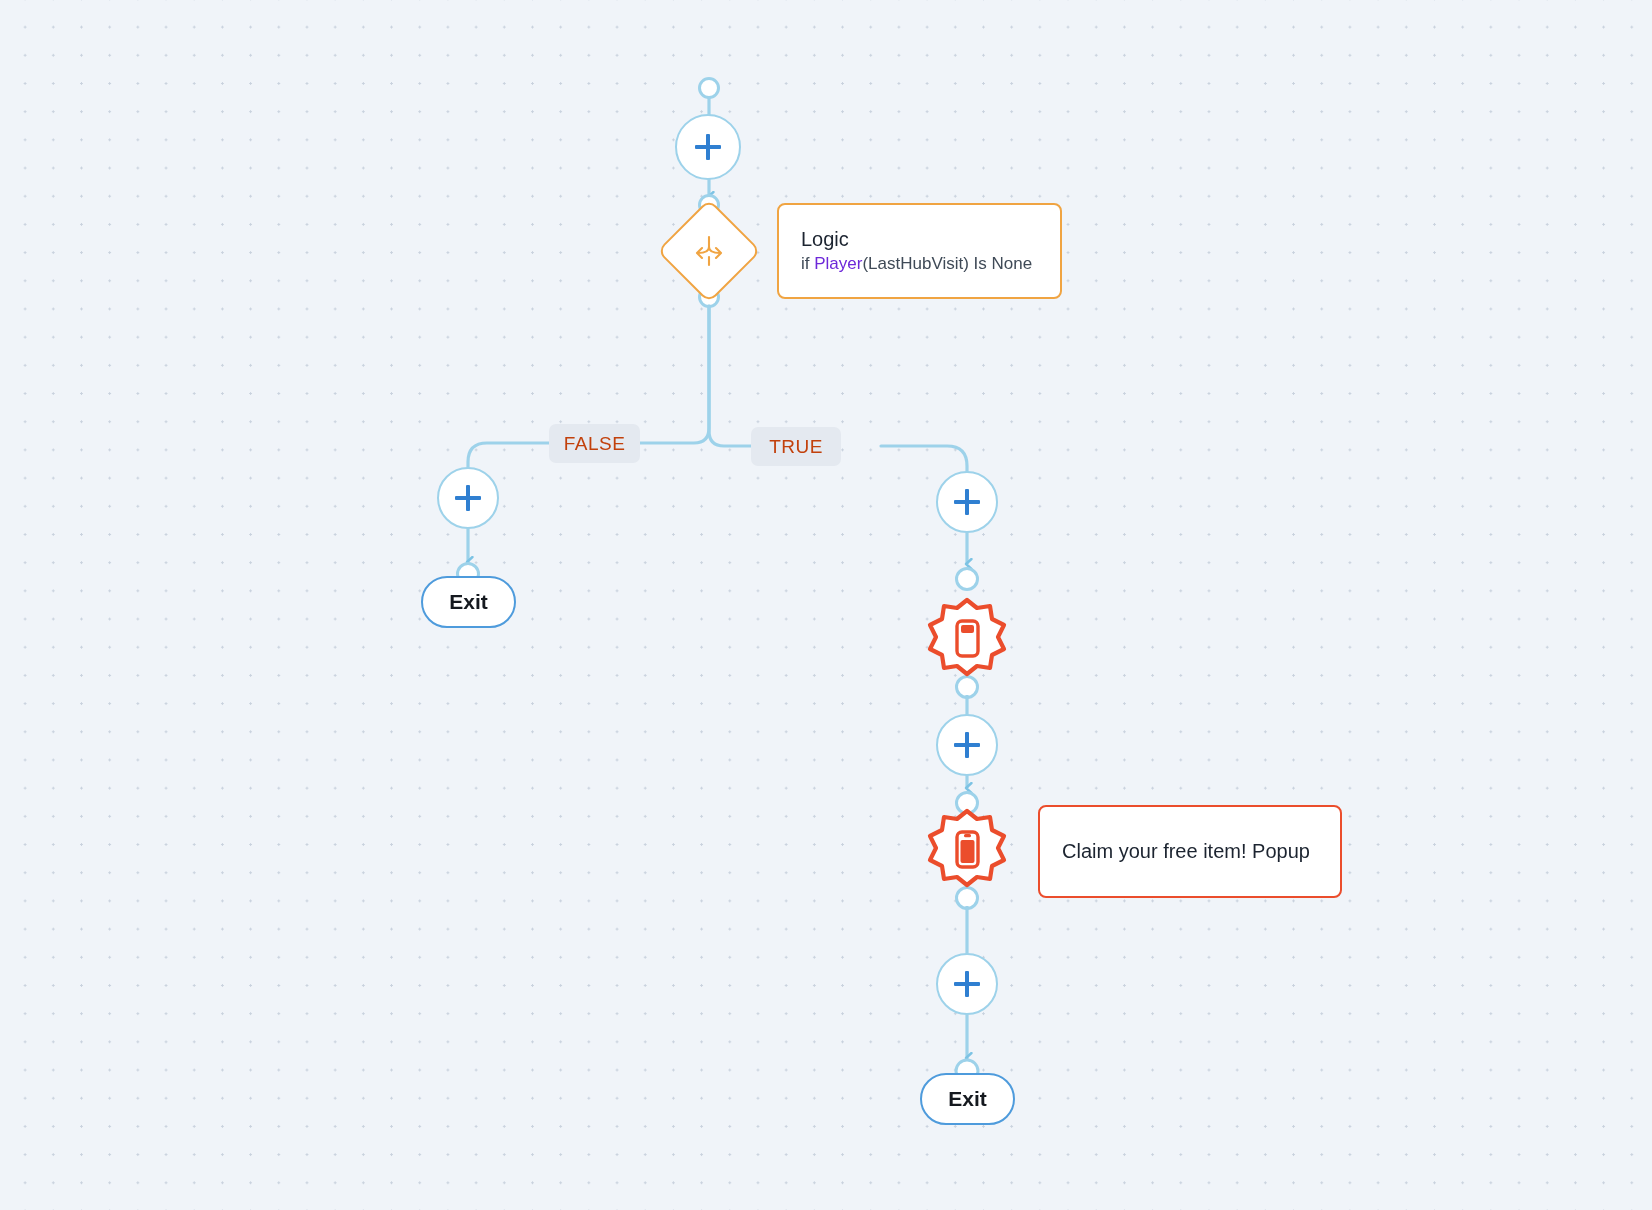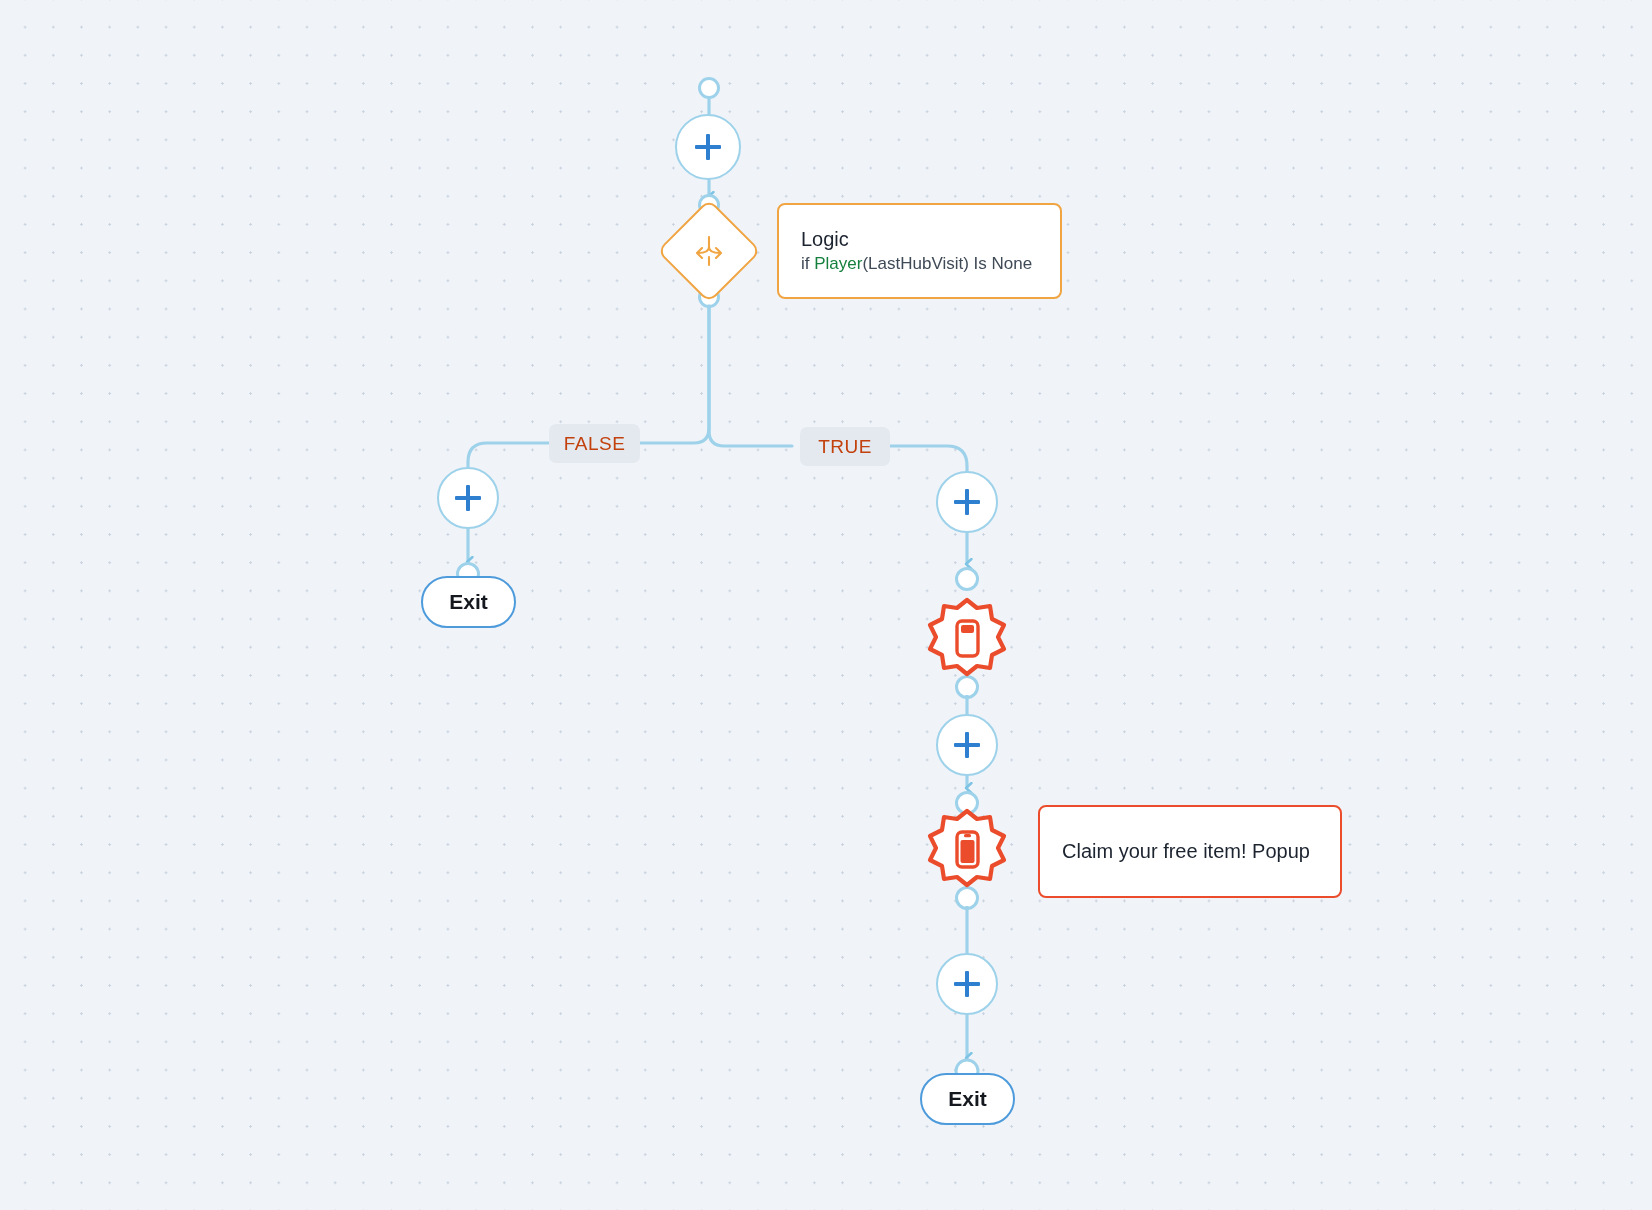--- a/index.html
+++ b/index.html
@@ -137,21 +137,21 @@
   }
   .card-title {
     font-size: 20px;
     color: #1c2430;
     margin-bottom: 3px;
   }
   .card-sub {
     font-size: 17px;
     color: #3f4a57;
   }
-  .tok-var { color: #15803d; }
+  .tok-var { color: #6d28d9; }
   .card-text {
     font-size: 20px;
     color: #1c2430;
   }
 
   
   .branch-label {
     position: absolute;
     background: #e4e9f0;
     color: #c2410c;
@@ -227,21 +227,21 @@
   </div>
 
   <div class="card logic-card" style="left:777px; top:203px; width:285px; height:96px;">
     <div class="card-title">Logic</div>
     <div class="card-sub">
       <span>if </span><span class="tok-var">Player</span><span>(LastHubVisit) Is None</span>
     </div>
   </div>
 
   <div class="branch-label" style="left:549px; top:424px; width:91px; height:39px;">FALSE</div>
-  <div class="branch-label" style="left:800px; top:427px; width:90px; height:39px;">TRUE</div>
+  <div class="branch-label" style="left:751px; top:427px; width:90px; height:39px;">TRUE</div>
 
   <div class="plus-node" style="left:437px; top:467px; width:62px; height:62px;">
     <span class="plus-glyph"></span>
   </div>
   <div class="exit-node" style="left:421px; top:576px; width:95px; height:52px;">
     <span>Exit</span>
   </div>
 
   <div class="plus-node" style="left:936px; top:471px; width:62px; height:62px;">
     <span class="plus-glyph"></span>

